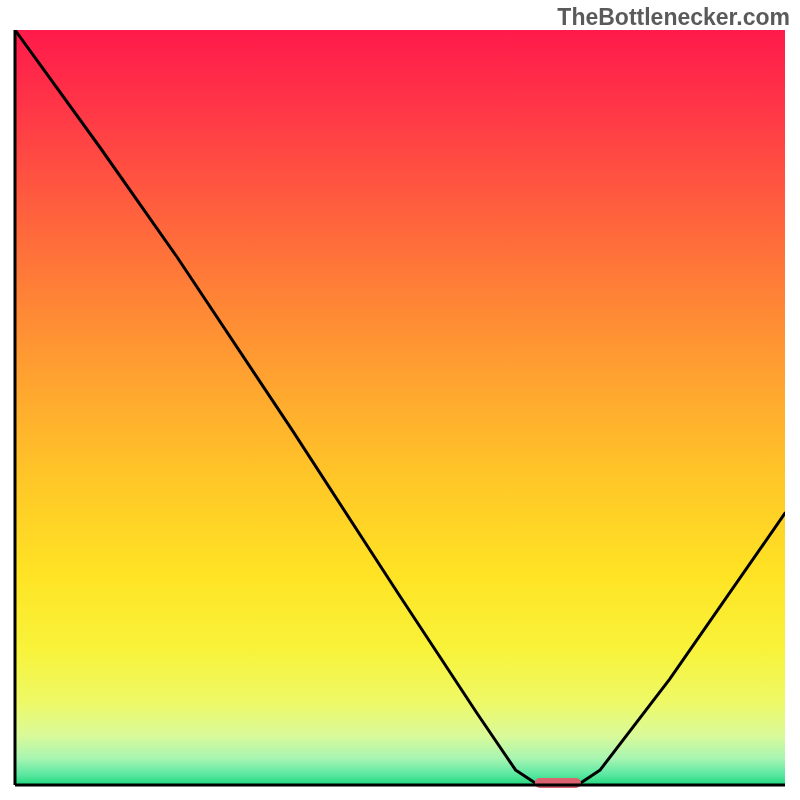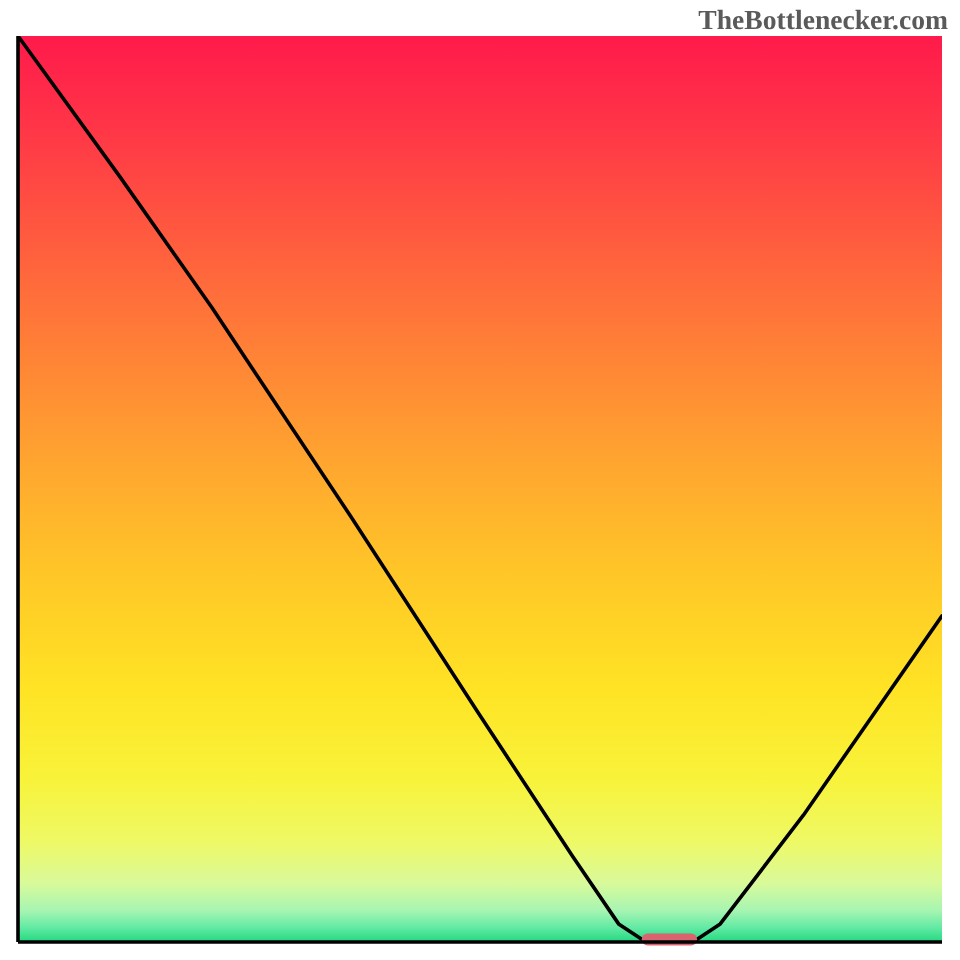--- a/index.html
+++ b/index.html
@@ -12,21 +12,21 @@
   }
   .chart-container {
     position: relative;
     width: 800px;
     height: 800px;
   }
   .watermark {
     position: absolute;
     top: 4px;
     right: 10px;
-    font-family: Liberation Serif, serif;
+    font-family: Liberation Sans, sans-serif;
     font-size: 23px;
     font-weight: bold;
     color: #5a5a5a;
     z-index: 10;
     letter-spacing: 0px;
   }
   svg.plot {
     position: absolute;
     left: 0;
     top: 0;

